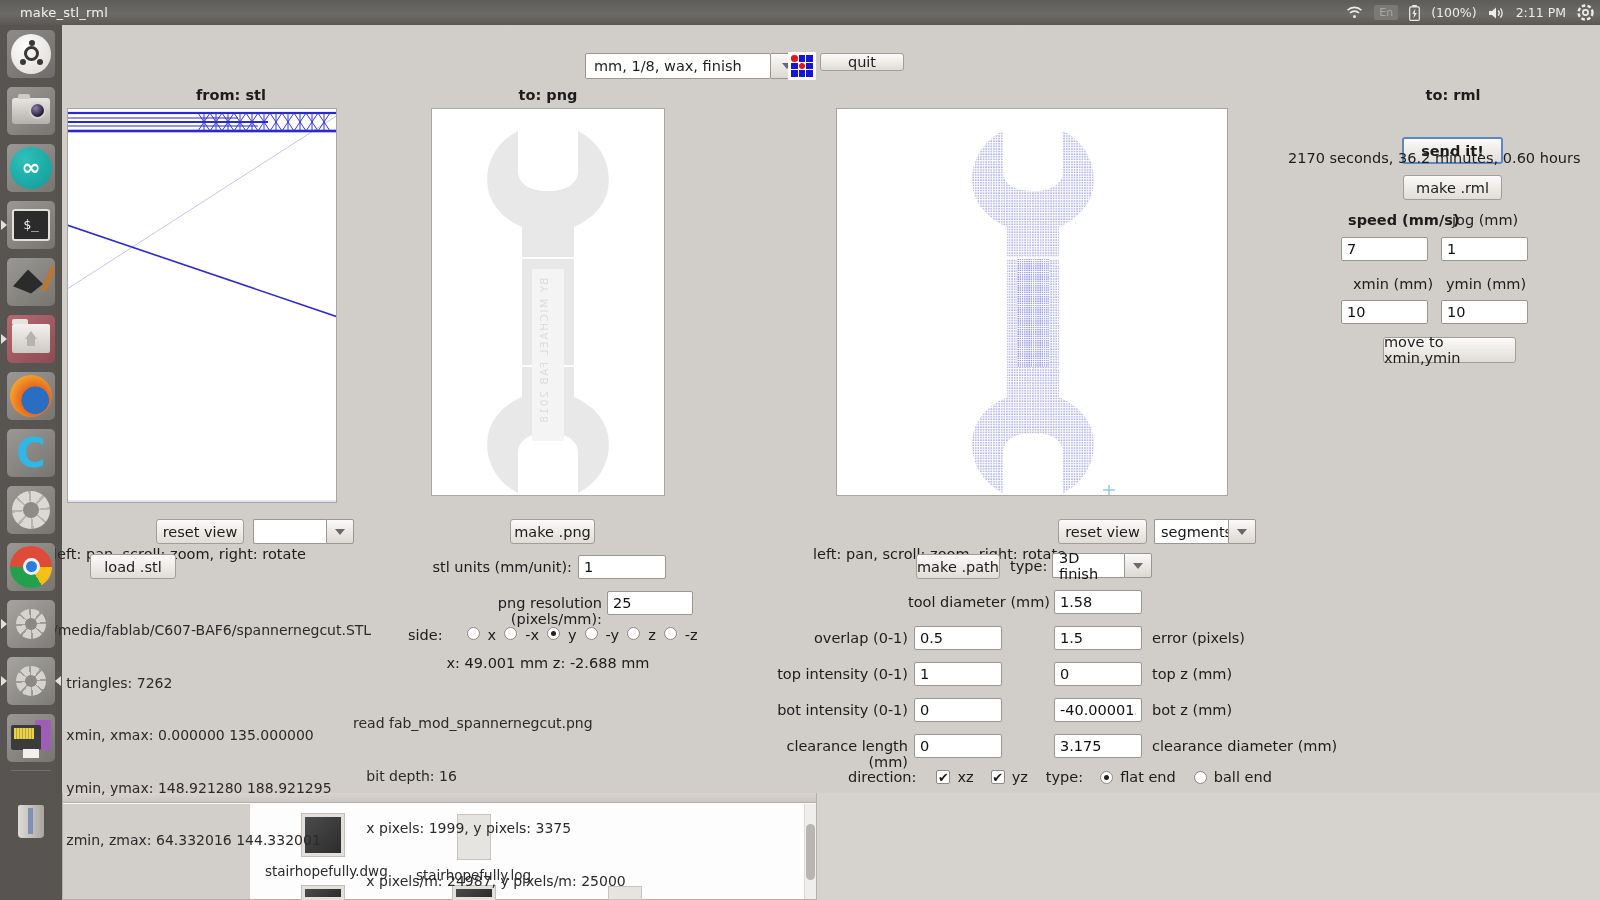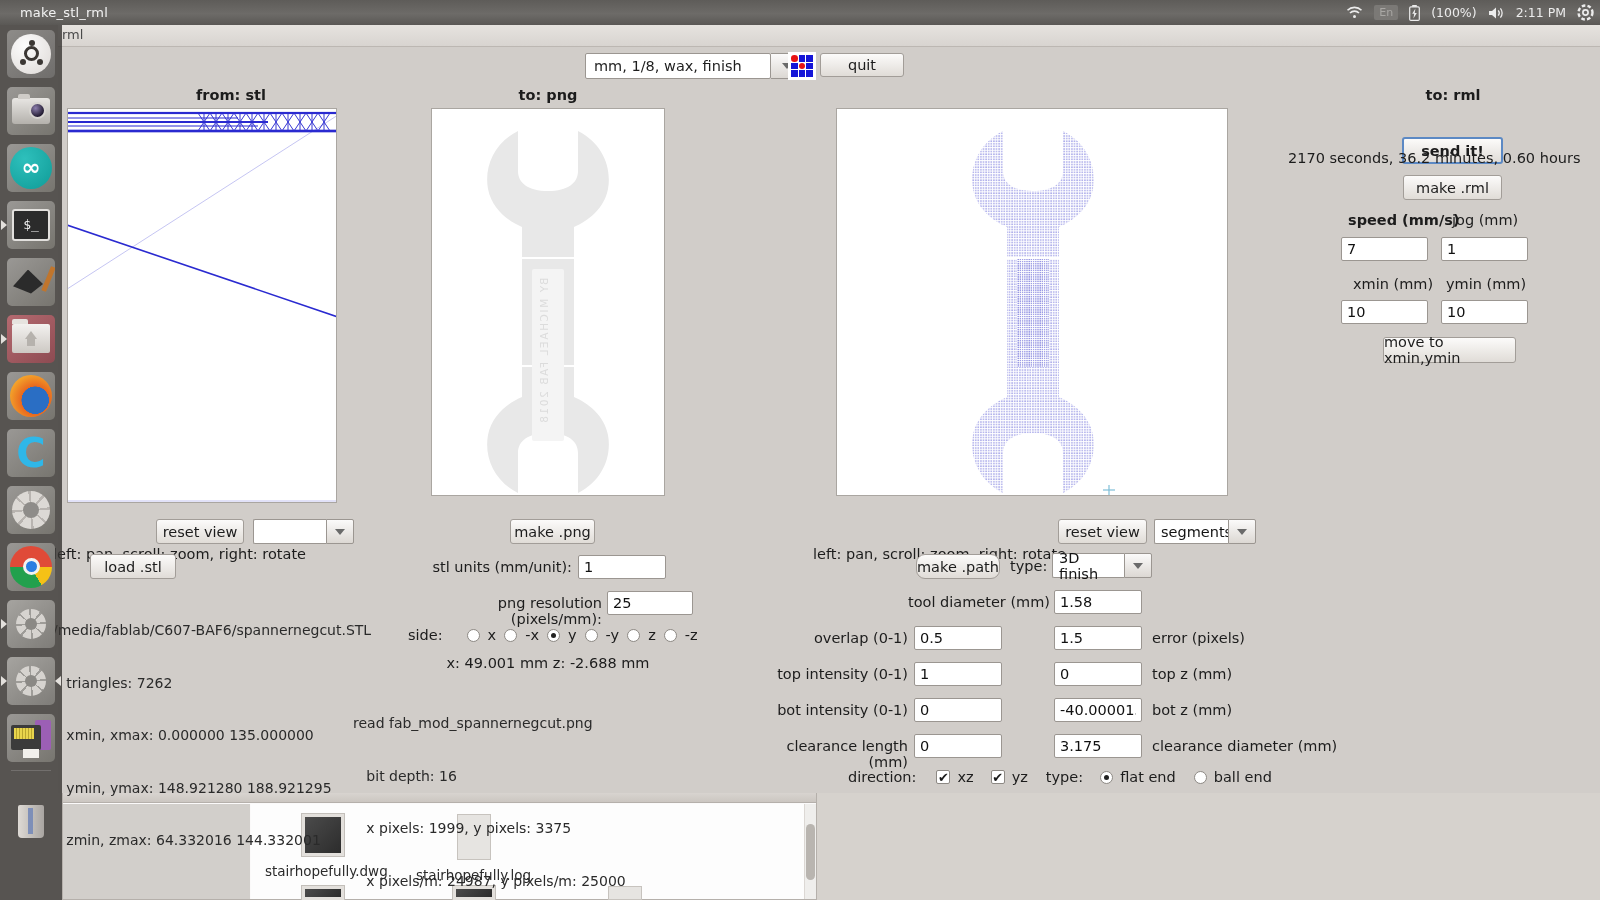--- a/index.html
+++ b/index.html
@@ -201,21 +201,21 @@
     padding:3px; gap:1px;
   }
   .dots-icon span { width:100%; height:100%; }
   .d-red-c { border-radius:50%; background:#e81313; }
   .d-blue-s { background:#1515d8; }
   .btn {
     background: linear-gradient(to bottom,#fcfbfa,#e0dcd7);
     border:1px solid #a29d98; border-radius:3px; font-size:14.5px; color:#1c1c1c;
     display:flex; align-items:center; justify-content:center; cursor:pointer;
   }
-  .btn-quit { position:absolute; left:762px; top:0px; width:84px; height:24px; }
+  .btn-quit { position:absolute; left:762px; top:0px; width:84px; height:18px; }
 
   
   .colhead { position:absolute; font-weight:700; font-size:14.5px; color:#1c1c1c; }
 
   
   .canvas { position:absolute; background:#ffffff; border:1px solid #aaa6a1; }
 
   
   .stl-canvas { left:9px; top:83px; width:270px; height:395px; overflow:hidden; }
 
@@ -287,23 +287,20 @@
         </div>
       </div>
     </div>
     <div class="naut-scroll">
       <div class="naut-thumb"></div>
     </div>
   </div>
 
   <div class="app">
 
-    <div class="app-titlebar">
-      <div class="app-title-text">rml</div>
-    </div>
 
     <div class="toolbar">
       <div class="tb-combo">mm, 1/8, wax, finish</div>
       <div class="tb-combo-arrow">
         <span class="caret-down"></span>
       </div>
       <div class="dots-icon">
         <span class="d-red-c"></span>
           <span class="d-blue-s"></span>
           <span class="d-blue-s"></span>
@@ -380,21 +377,21 @@
     </div>
 
     <div class="btn abs" style="left:452px; top:494px; width:85px; height:25px;">make .png</div>
 
     <div class="lbl abs" style="left:350px; top:534px; width:164px; text-align:right;">stl units (mm/unit):</div>
     <input class="inp abs" style="left: 520px; top: 530px; width: 88px;" value="1">
 
     <div class="lbl abs" style="left:350px; top:570px; width:194px; text-align:right;">png resolution (pixels/mm):</div>
     <input class="inp abs" style="left: 549px; top: 566px; width: 86px;" value="25">
 
-    <div class="abs" style="left:350px; top:602px; display:flex; align-items:center; gap:8px;">
+    <div class="abs" style="left:350px; top:602px; display:flex; gap:8px;">
       <span class="lbl">side:</span>
       <span style="width:8px"></span>
       <span class="radio"></span>
       <span class="lbl">x</span>
       <span class="radio"></span>
       <span class="lbl">-x</span>
       <span class="radio on"></span>
       <span class="lbl">y</span>
       <span class="radio"></span>
       <span class="lbl">-y</span>
@@ -445,21 +442,21 @@
 
     <div class="lbl abs" style="left:755px; top:521px;">left: pan, scroll: zoom, right: rotate</div>
     <div class="btn abs" style="left:1000px; top:494px; width:89px; height:25px;">reset view</div>
     <div class="combo-wrap abs" style="left:1096px; top:494px;">
       <div class="combo-txt" style="width:74px;">segments</div>
       <div class="combo-btn">
           <span class="caret-down"></span>
         </div>
     </div>
 
-    <div class="btn abs" style="left:858px; top:529px; width:84px; height:25px;border-radius:9px;">make .path</div>
+    <div class="btn abs" style="left:858px; top:529px; width:84px; height:25px;">make .path</div>
     <div class="lbl abs" style="left:952px; top:533px;">type:</div>
     <div class="combo-wrap abs" style="left:994px; top:528px;">
       <div class="combo-txt" style="width:72px;">3D finish</div>
       <div class="combo-btn">
           <span class="caret-down"></span>
         </div>
     </div>
 
     <div class="lbl abs" style="left:812px; top:569px; width:180px; text-align:right;">tool diameter (mm)</div>
     <input class="inp abs" style="left: 996px; top: 565px; width: 88px;" value="1.58">

